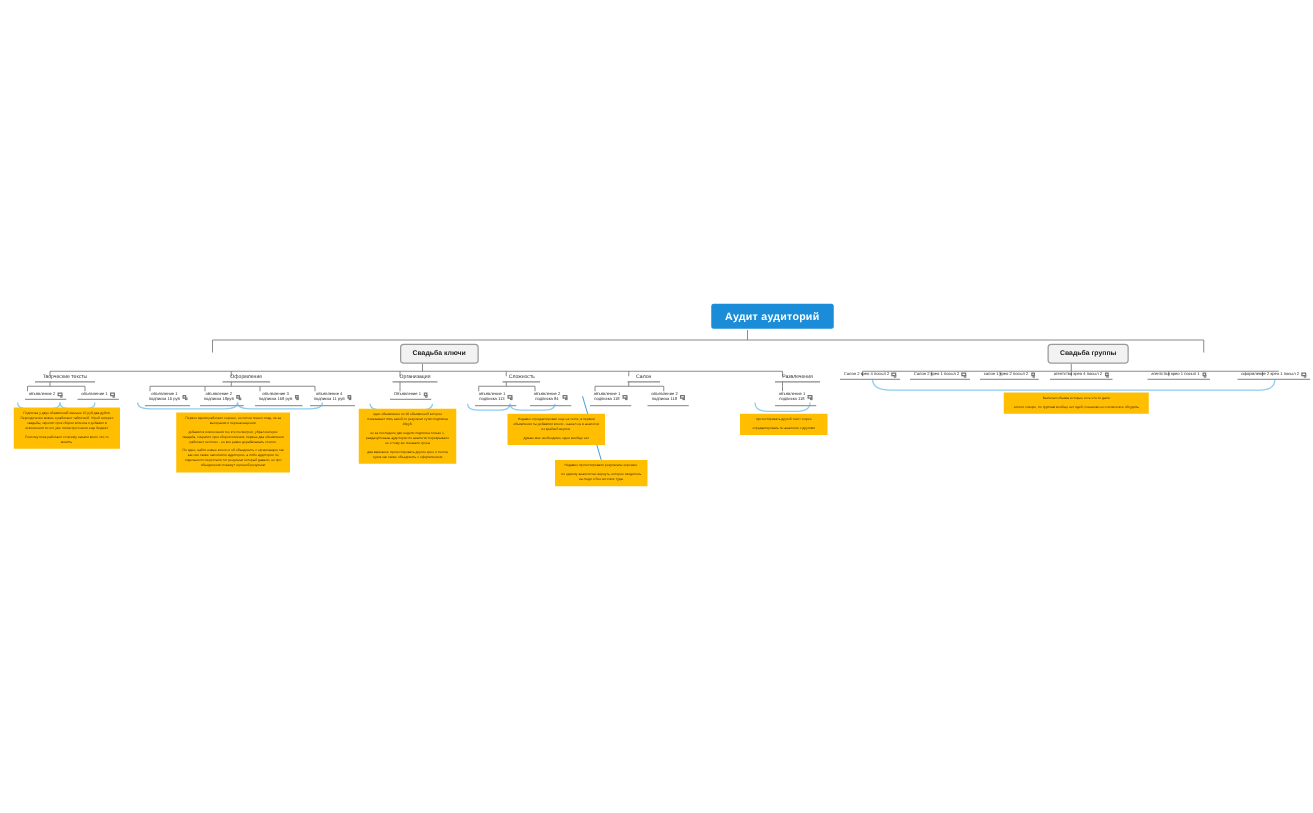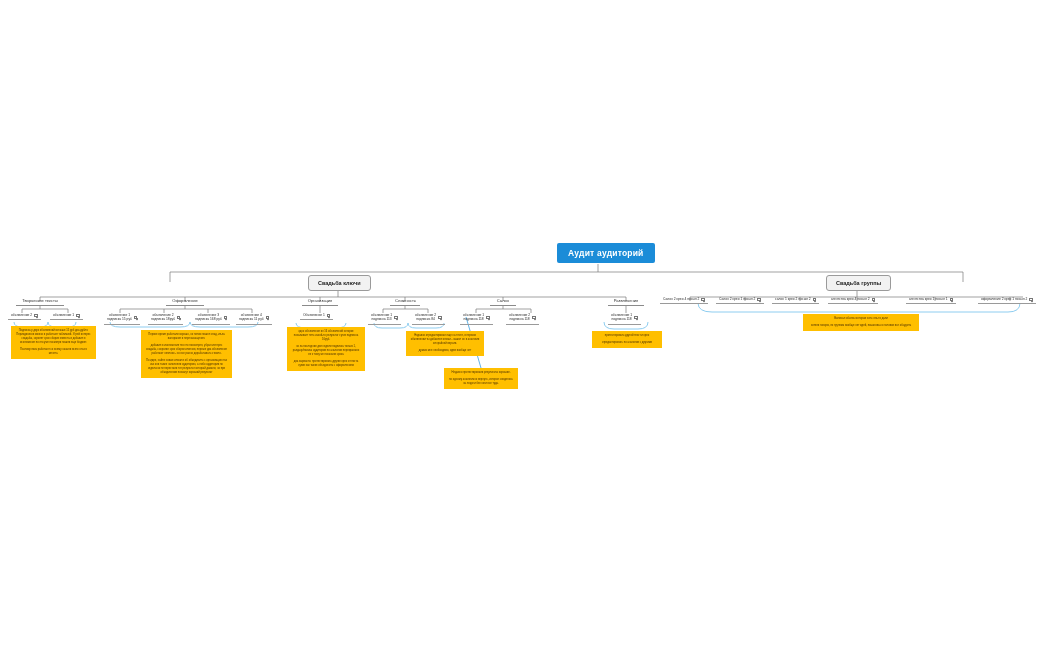--- a/index.html
+++ b/index.html
@@ -18,20 +18,21 @@
   }
   svg#wires {
     position: absolute;
     left: 0; top: 0;
     width: 1050px; height: 650px;
     pointer-events: none;
   }
   .node {
     position: absolute;
     white-space: nowrap;
+    margin-left: 12px;
   }
   
   .root-node {
     background: #1b8cd8;
     color: #ffffff;
     font-size: 8.5px;
     font-weight: bold;
     padding: 5px 11px;
     border-radius: 2px;
     letter-spacing: .2px;

